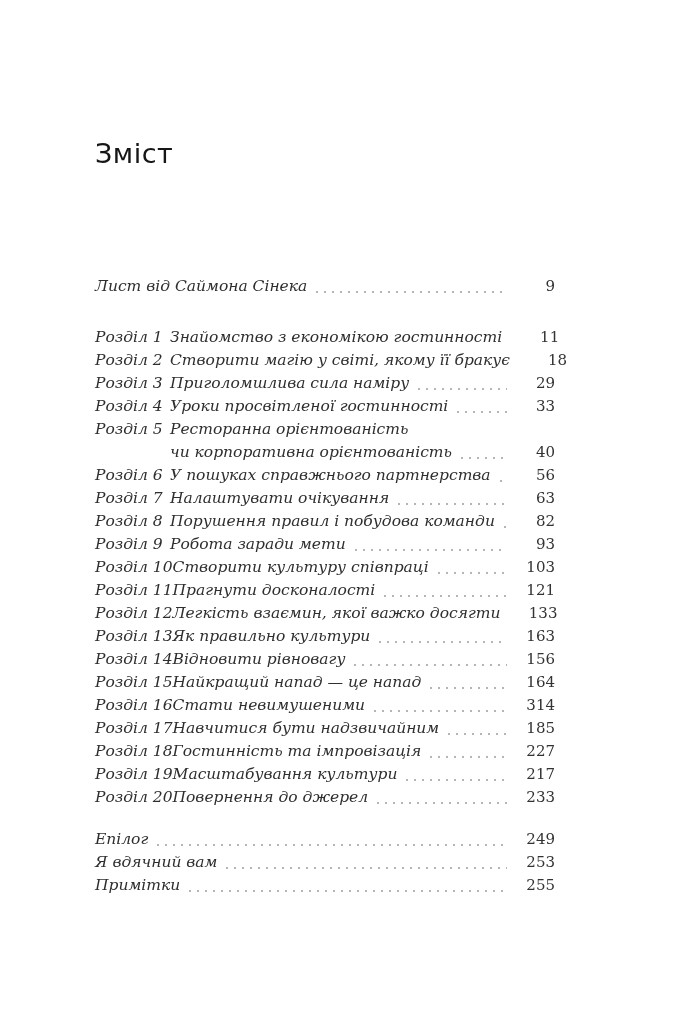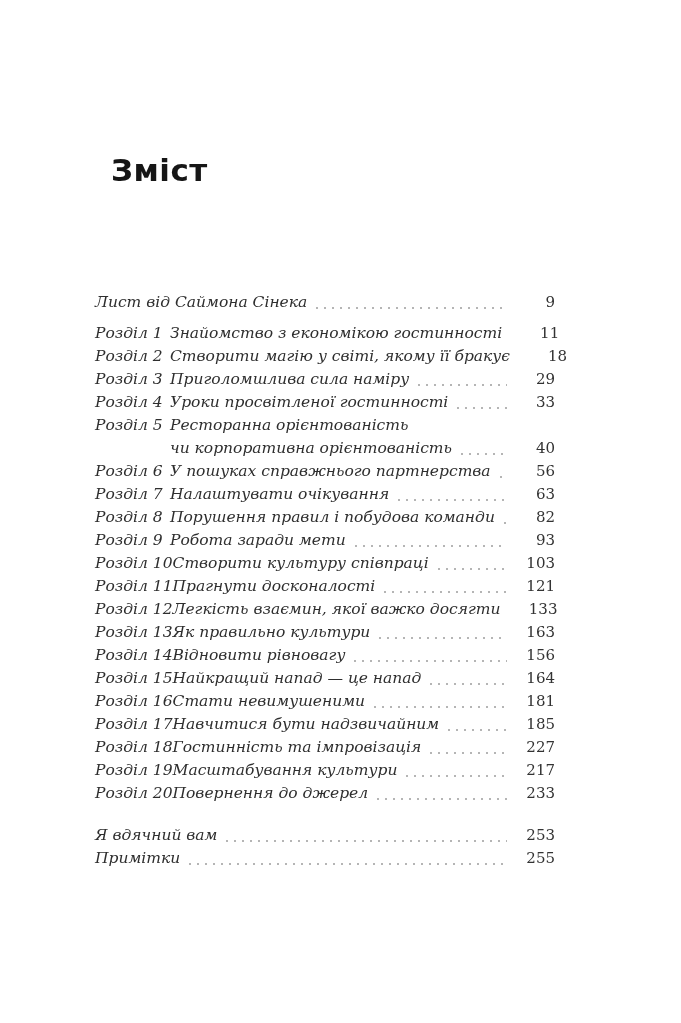--- a/index.html
+++ b/index.html
@@ -14,24 +14,24 @@
     font-family: "DejaVu Serif", serif;
     color: #2e2e2e;
   }
   .page {
     box-sizing: border-box;
     width: 681px;
     height: 1023px;
     padding: 136px 31px 0 95px;
   }
   .page-title {
-    margin: 16px;
+    margin: 0;
     font-family: "DejaVu Sans", "Liberation Sans", sans-serif;
-    font-weight: 700;
-    font-size: 31px;
+    font-weight: 400;
+    font-size: 27px;
     line-height: 36px;
     color: #161616;
     letter-spacing: 0.5px;
   }
   .toc {
     margin-top: 103px;
     width: 460px;
     font-size: 15.5px;
     line-height: 23px;
   }
@@ -60,21 +60,21 @@
     margin: 0 6px 5px 9px;
     background-image: repeating-linear-gradient(to right, #b5b5b5 0 2px, transparent 2px 8px);
   }
   .page-num {
     flex: 0 0 42px;
     text-align: right;
     font-size: 15px;
     color: #333333;
   }
   .chapters-block {
-    margin-top: 8px;
+    margin-top: 28px;
   }
   .back-block {
     margin-top: 19px;
   }
 </style>
 </head>
 <body>
 
 <div class="page">
 
@@ -198,21 +198,21 @@
         <span class="label">Розділ 15</span>
         <span class="title">Найкращий напад — це напад</span>
         <span class="leader"></span>
         <span class="page-num">164</span>
       </div>
 
       <div class="row">
         <span class="label">Розділ 16</span>
         <span class="title">Стати невимушеними</span>
         <span class="leader"></span>
-        <span class="page-num">181</span>
+        <span class="page-num">314</span>
       </div>
 
       <div class="row">
         <span class="label">Розділ 17</span>
         <span class="title">Навчитися бути надзвичайним</span>
         <span class="leader"></span>
         <span class="page-num">185</span>
       </div>
 
       <div class="row">
@@ -233,20 +233,25 @@
         <span class="label">Розділ 20</span>
         <span class="title">Повернення до джерел</span>
         <span class="leader"></span>
         <span class="page-num">233</span>
       </div>
 
     </div>
 
     <div class="back-block">
 
+      <div class="row frontback">
+        <span class="title">Епілог</span>
+        <span class="leader"></span>
+        <span class="page-num">249</span>
+      </div>
 
       <div class="row frontback">
         <span class="title">Я вдячний вам</span>
         <span class="leader"></span>
         <span class="page-num">253</span>
       </div>
 
       <div class="row frontback">
         <span class="title">Примітки</span>
         <span class="leader"></span>

